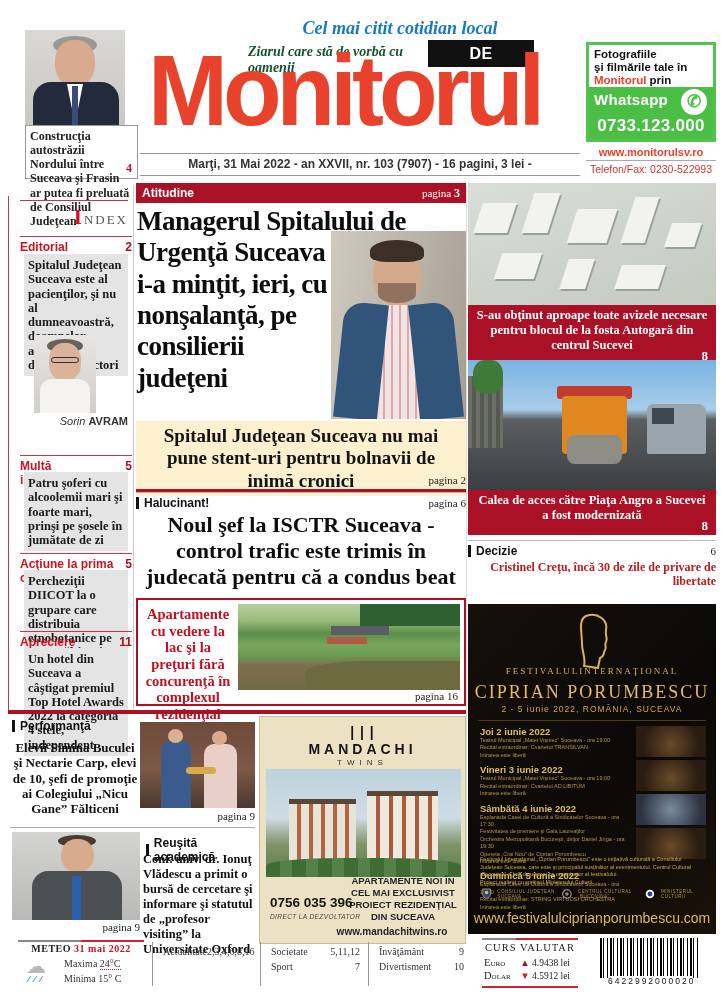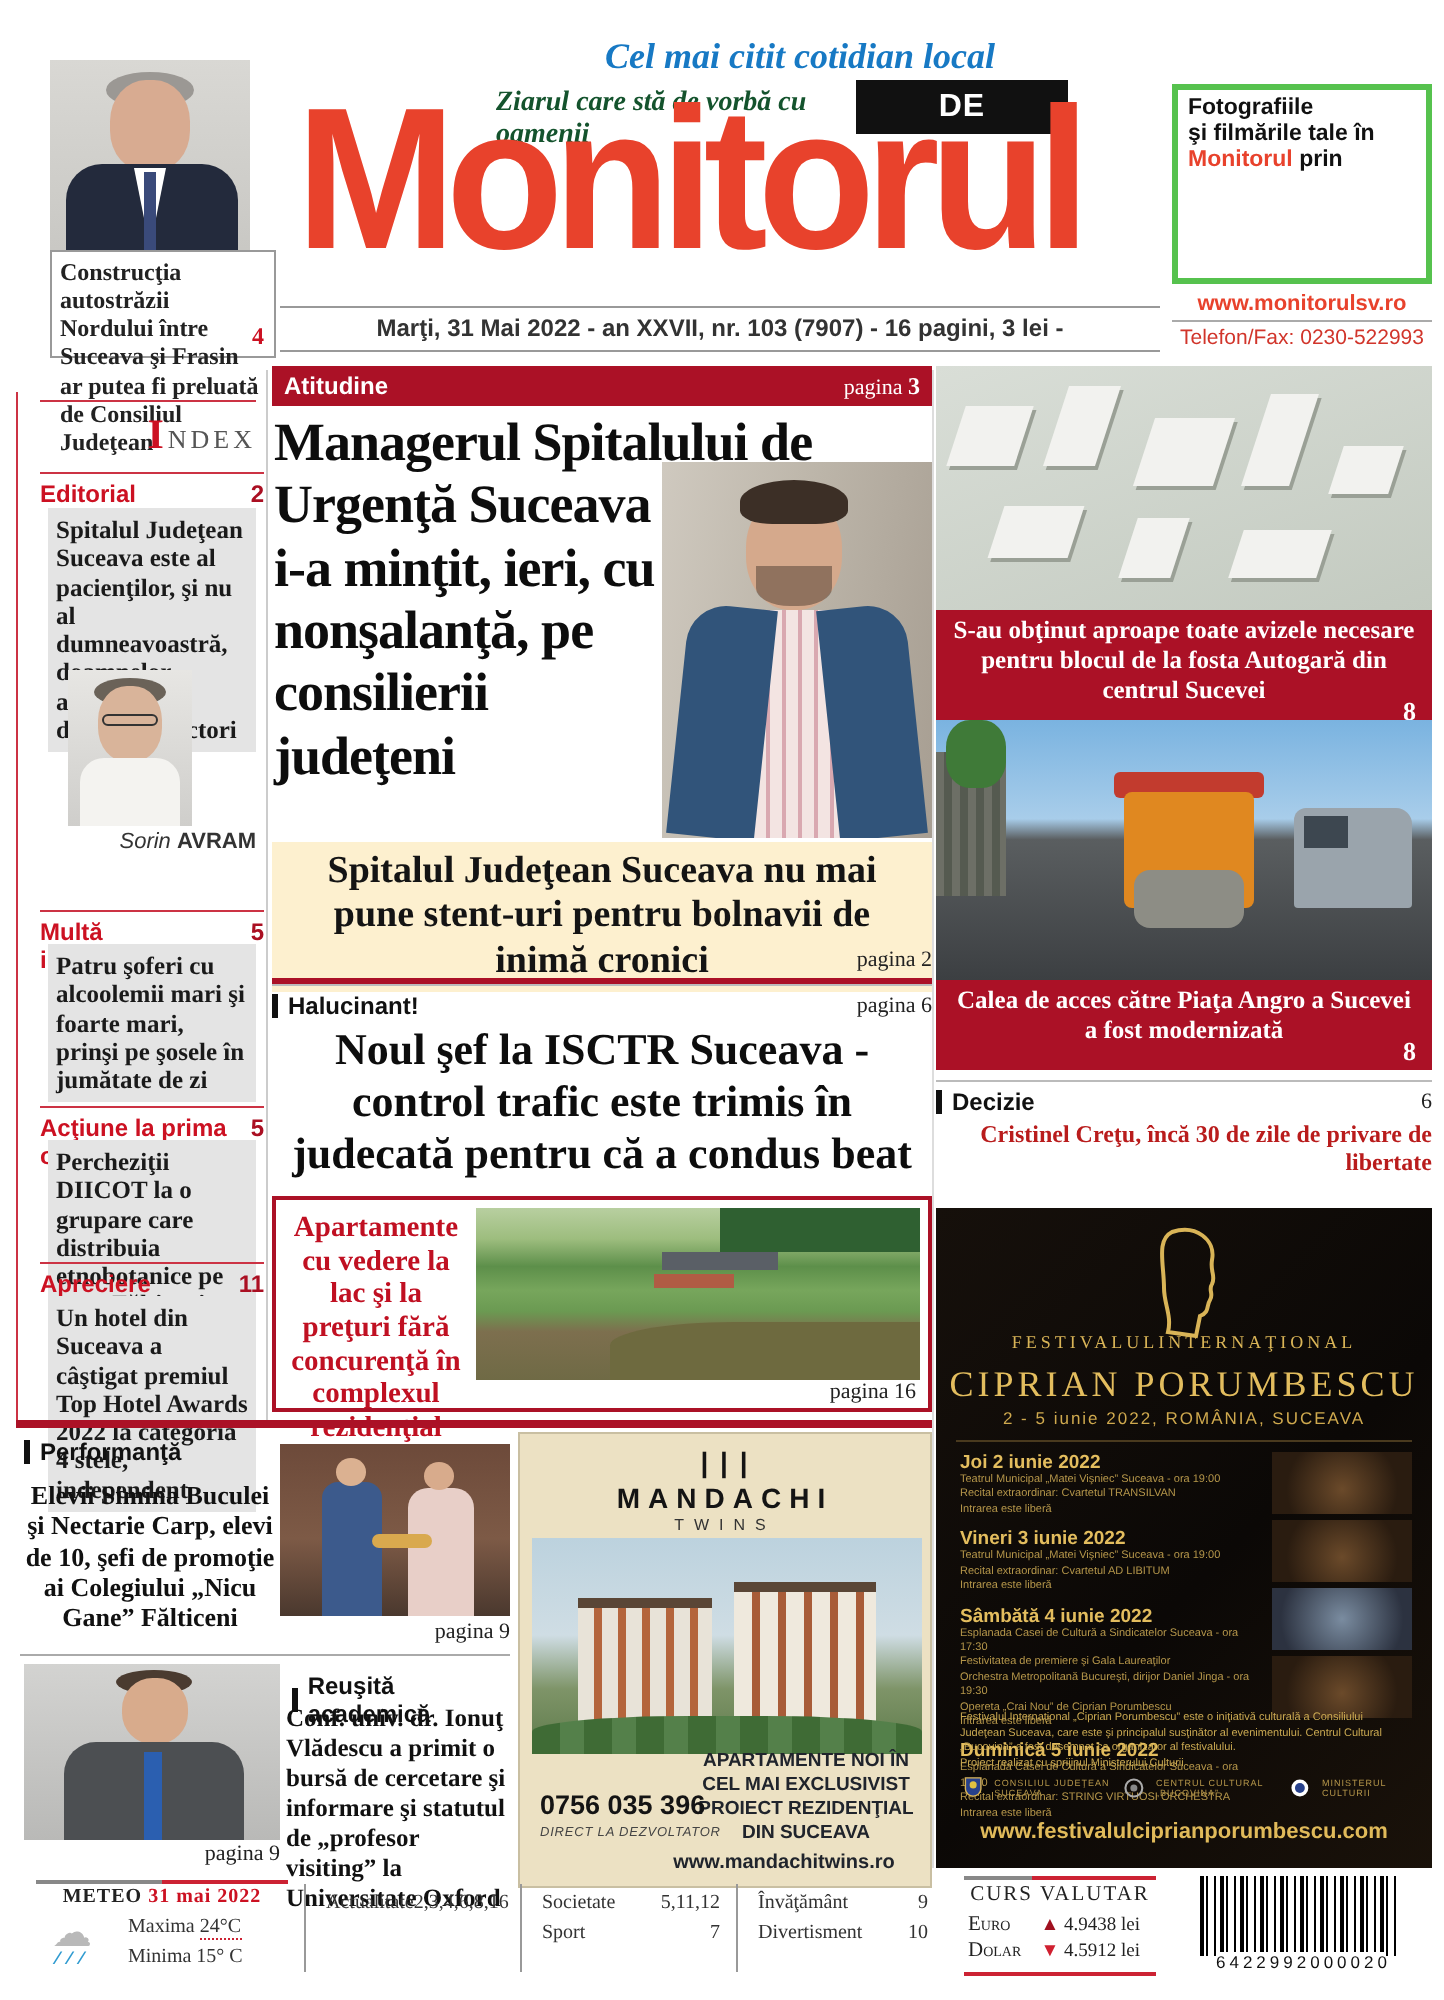--- a/index.html
+++ b/index.html
@@ -126,21 +126,21 @@
   .po-dates { position:absolute; left:0; top:100px; width:100%; text-align:center; font-size:8.5px; letter-spacing:1px; color:#cfa94e; }
   .po-div { position:absolute; left:10px; top:116px; width:228px; border-top:1px solid #4a3a1e; }
   .po-events { position:absolute; left:12px; top:122px; width:150px; }
   .po-ev { margin-bottom:5px; }
   .po-ev .d { font-weight:bold; font-size:9.5px; color:#e3bd5e; }
   .po-ev .dt { font-size:5.5px; line-height:1.35; color:#b5964a; white-space:pre-line; }
   .po-thumb { position:absolute; left:168px; width:70px; height:31px; background:radial-gradient(circle at 50% 60%, #6b4a2a 0%, #2a1c10 70%); }
   .po-note { position:absolute; left:12px; top:252px; width:224px; font-size:5.5px; line-height:1.4; color:#c9a851; white-space:pre-line; }
   .po-logos { position:absolute; left:14px; top:282px; width:220px; display:flex; align-items:center; gap:6px; }
   .po-logo-lbl { font-size:4.5px; color:#b5964a; letter-spacing:.5px; }
-  .po-site { position:absolute; left:0; top:306px; width:100%; text-align:center; font-size:11px; color:#e0ba5a;font-weight:bold; }
+  .po-site { position:absolute; left:0; top:306px; width:100%; text-align:center; font-size:14px; color:#e0ba5a; }
 
   
   .story4-kicker { left:12px; top:716px; width:243px; border-top:none; }
   .story4-text { left:12px; top:740px; width:126px; text-align:center; font-family:"Liberation Serif", serif;
     font-weight:bold; font-size:13px; line-height:1.18; color:#111; }
   .story4-photo { left:140px; top:722px; width:115px; height:86px; overflow:hidden;
     background:linear-gradient(180deg,#6d4a3a 0%,#7d5a46 55%,#4a382e 100%); }
   .s4-man { position:absolute; left:18%; top:22%; width:26%; height:78%; background:#3c5a8c; border-radius:8px 8px 0 0; }
   .s4-man-h { position:absolute; left:24%; top:8%; width:13%; height:16%; border-radius:50%; background:#dbb191; }
   .s4-wom { position:absolute; left:56%; top:26%; width:28%; height:74%; background:#e8cfc8; border-radius:10px 10px 0 0; }
@@ -230,20 +230,25 @@
     <div class="t">Construcţia autostrăzii Nordului între Suceava şi Frasin ar putea fi preluată de Consiliul Judeţean</div>
     <div class="p">4</div>
   </div>
 
   <div class="abs wa-box">
     <div class="wa-top">
       <span>Fotografiile</span><br>
       <span>şi filmările tale în</span><br>
       <span class="red">Monitorul</span><span> prin</span>
     </div>
+    <div class="wa-green">
+      <span class="wa-word">Whatsapp</span>
+      <span class="wa-icon">✆</span>
+      <div class="wa-phone">0733.123.000</div>
+    </div>
   </div>
   <div class="abs site-url">www.monitorulsv.ro</div>
   <div class="abs phone-fax">Telefon/Fax: 0230-522993</div>
 
   <div class="abs date-rule-top"></div>
   <div class="abs date-line">Marţi, 31 Mai 2022 - an XXVII, nr. 103 (7907) - 16 pagini, 3 lei -</div>
   <div class="abs date-rule-bot"></div>
 
   <div class="abs sb-vline"></div>
   <div class="abs vline-c1"></div>

